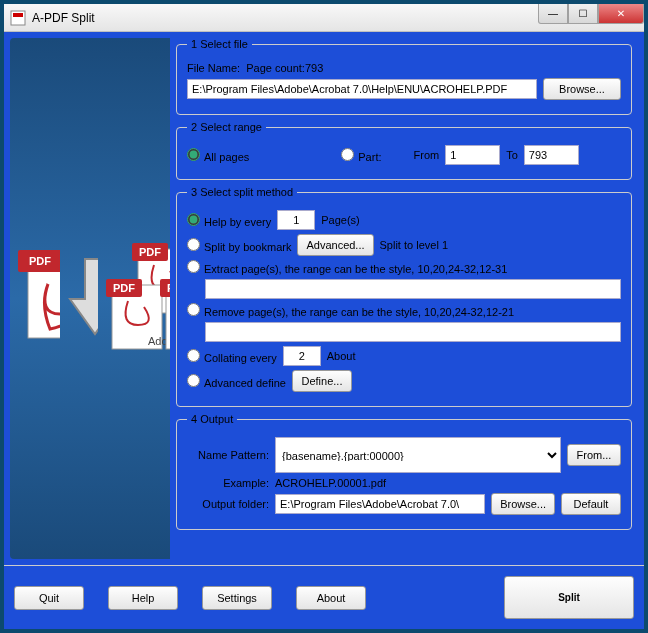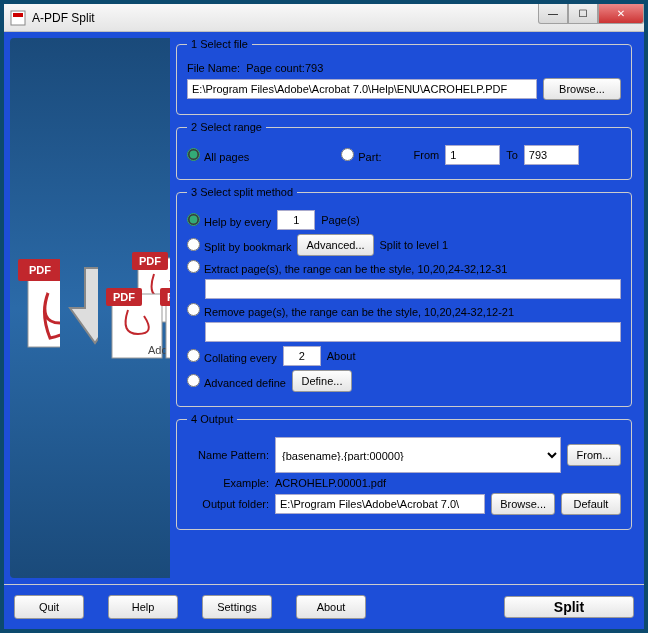--- a/index.html
+++ b/index.html
@@ -31,21 +31,21 @@
 .row label { white-space:nowrap; }
 input[type=text] { border:1px solid #aac; padding:2px 4px; height:20px; background:#fff; }
 input[type=text].wide { flex:1; }
 input[type=radio] { margin-right:4px; accent-color:#3a7; }
 .btn { background:linear-gradient(to bottom,#fefefe,#e5e5e5); border:1px solid #999; border-radius:3px; padding:2px 8px; height:22px; min-width:60px; cursor:pointer; }
 select { border:1px solid #aac; height:36px; flex:1; padding:11px 2px; background:#fff; }
 
 .bottombar { border-top:1px solid #ccc; padding:10px; display:flex; align-items:center; gap:24px; }
 .bottombar .spacer { flex:1; }
 .bottombar .btn { min-width:70px; height:24px; }
-.bottombar .splitbtn { min-width:130px; height:22px; font-weight:bold; font-size:14px; }
+.bottombar .splitbtn { min-width:130px; height:43px; font-weight:bold; font-size:10px; }
 
 .small { width:38px; text-align:center; }
 .med { width:55px; }
 .indent { margin-left:18px; }
 .example-label { width:82px; text-align:right; }
 .bold { font-weight:normal; }
 </style>
 </head>
 <body>
 

